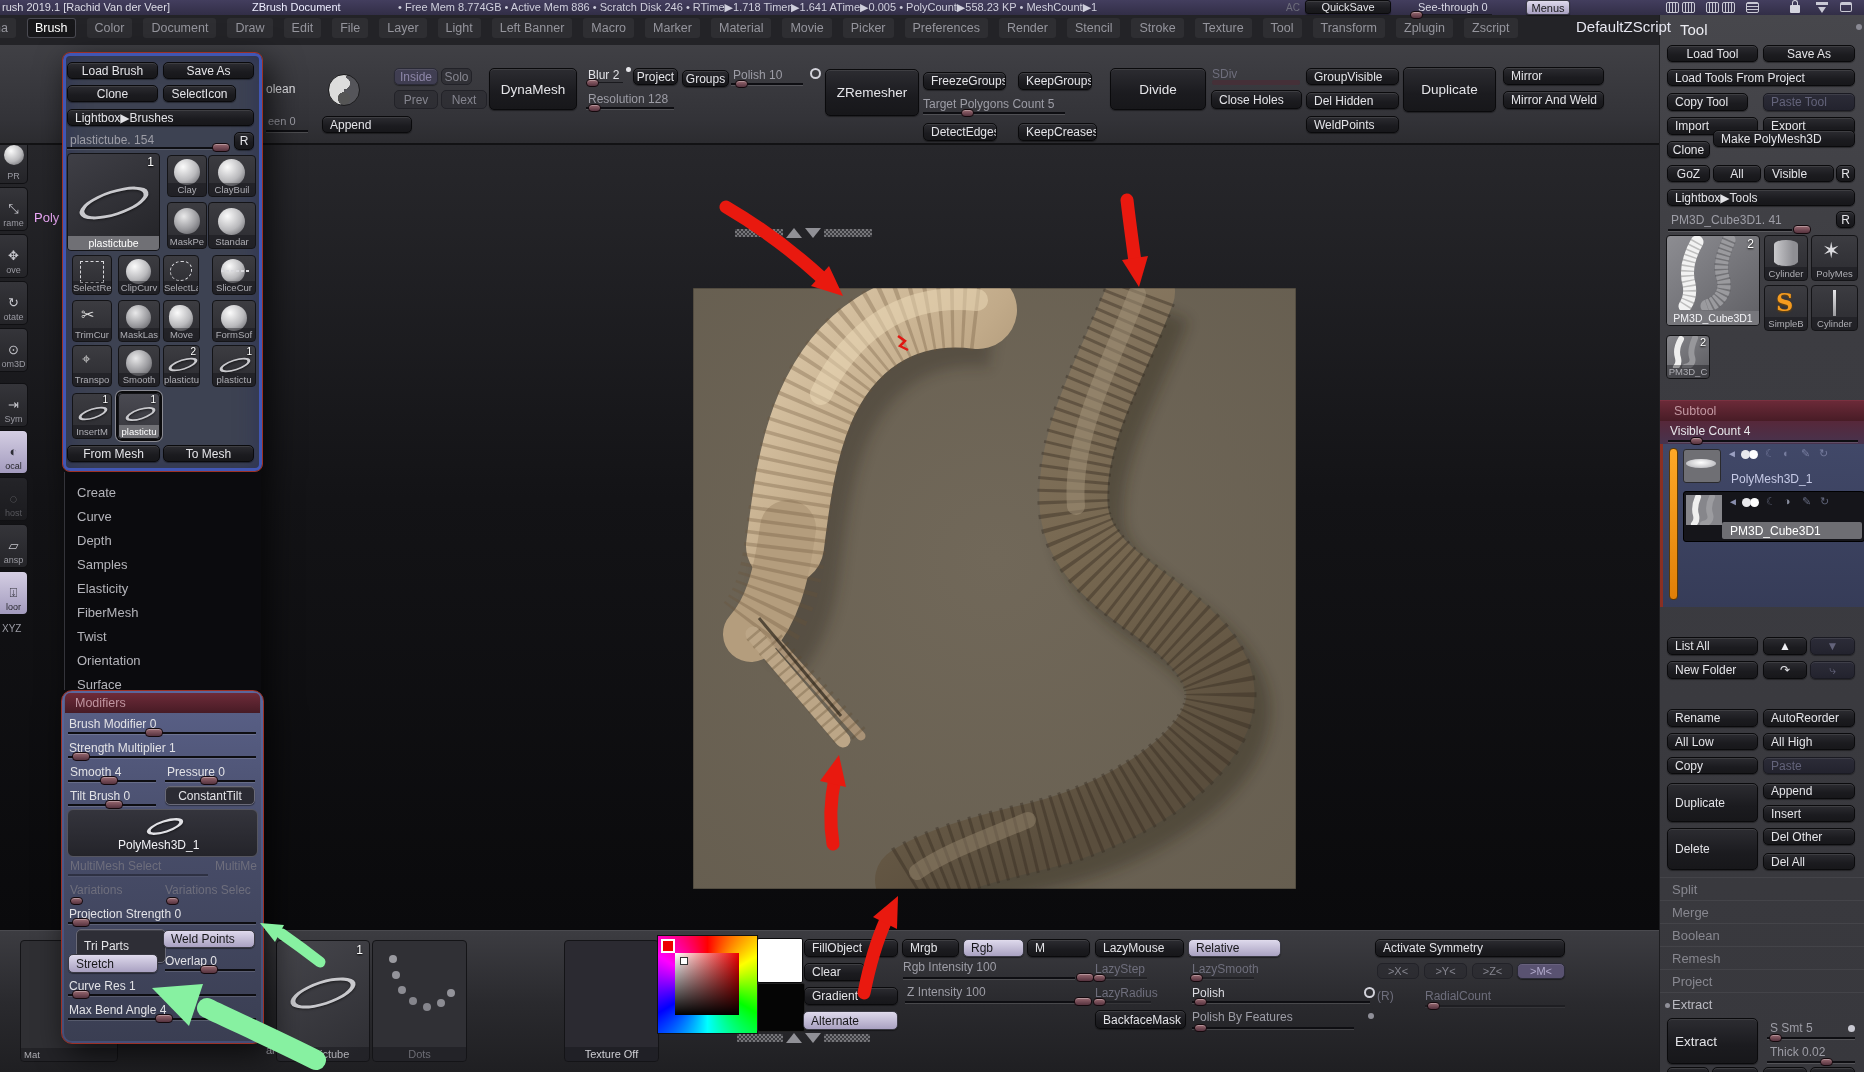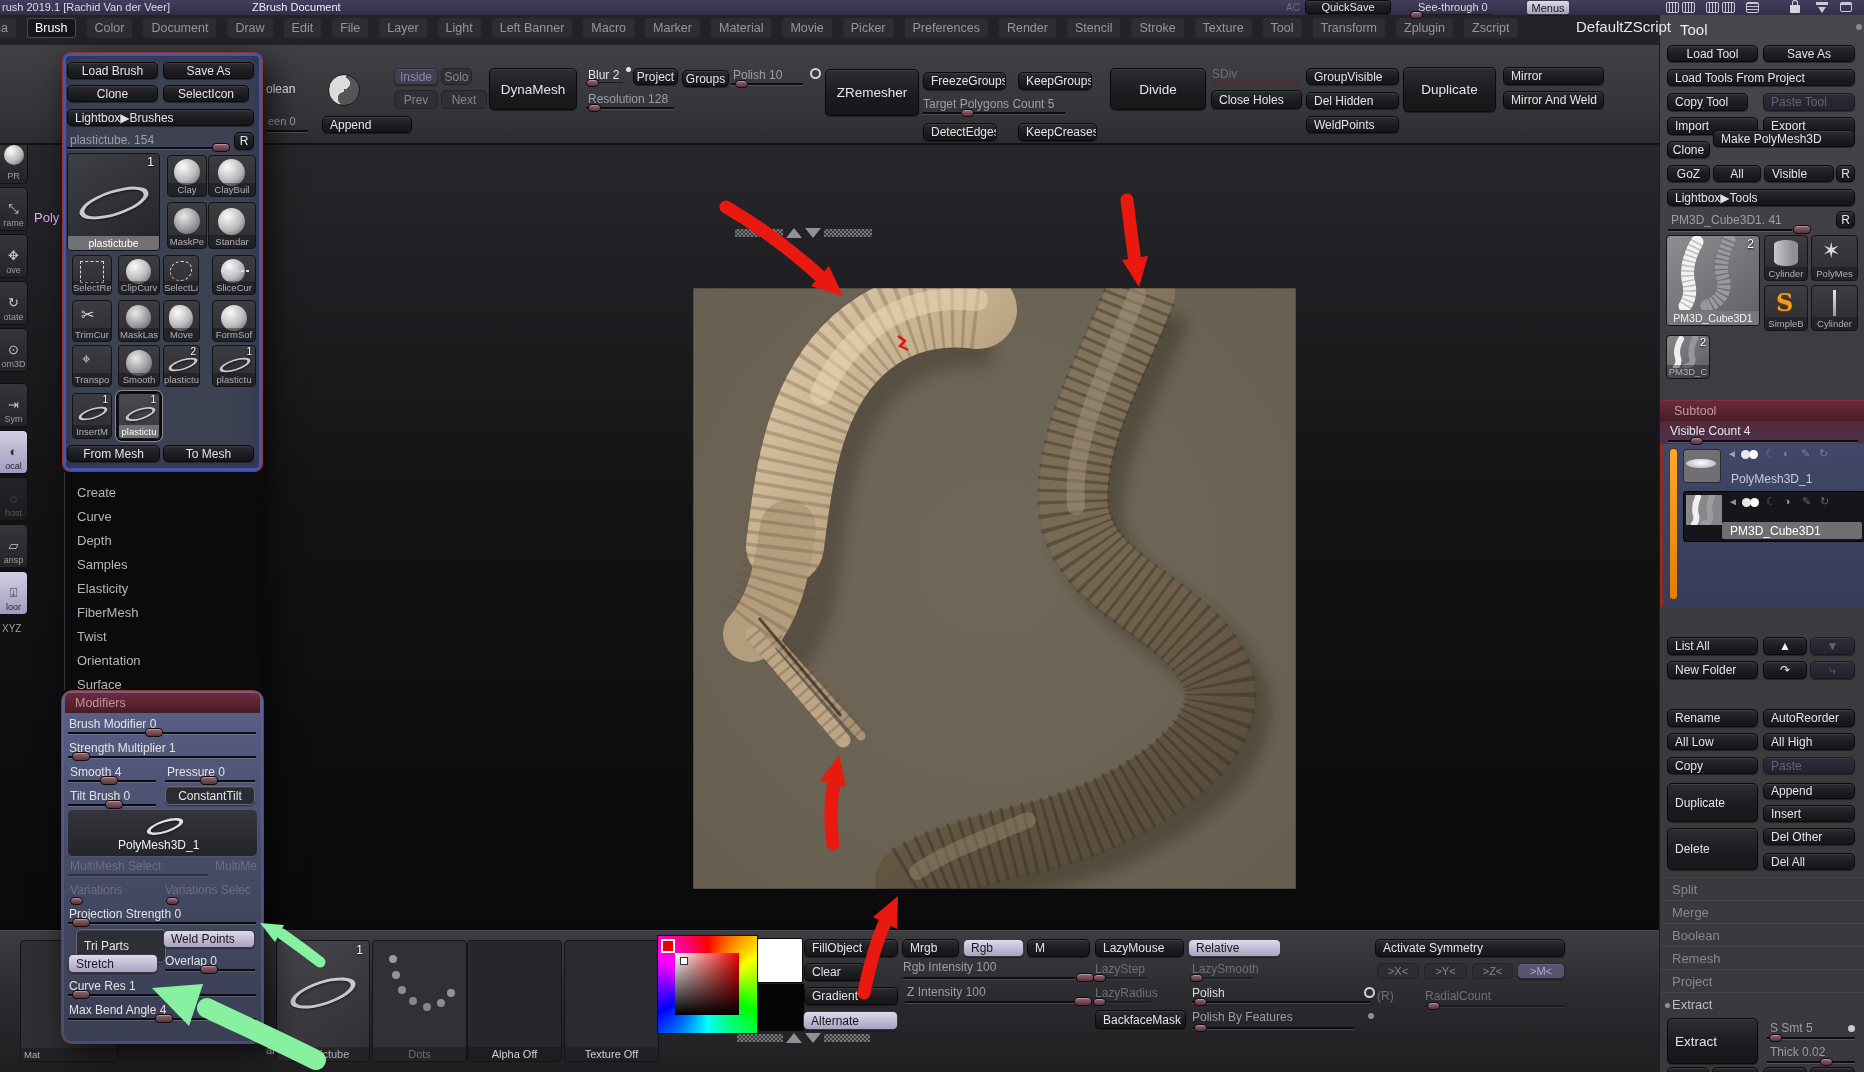--- a/index.html
+++ b/index.html
@@ -57,20 +57,21 @@
   .modhead{position:absolute;left:3px;top:2px;right:3px;height:20px;background:linear-gradient(#6e2b39,#471b25);border-radius:5px 5px 0 0;color:#bf95a0;font-size:12.5px;display:flex;align-items:center;padding-left:10px}
   .listitem{position:absolute;left:12px;font-size:13px;color:#b4b4ba;white-space:nowrap}
   svg{display:block}
 </style>
 </head>
 <body>
 
 <div class="abs" style="left:0;top:0;width:1864px;height:15px;background:linear-gradient(#433e5e,#322e47);z-index:30">
   <span class="lbl" style="left:2px;top:1px;font-size:11px;color:#dcdce6">rush 2019.1 [Rachid Van der Veer]</span>
   <span class="lbl" style="left:252px;top:1px;font-size:11px;color:#eef">ZBrush Document</span>
+  <span class="lbl" style="left:398px;top:1px;font-size:11px;color:#cfcfdc">• Free Mem 8.774GB • Active Mem 886 • Scratch Disk 246 • RTime▶1.718 Timer▶1.641 ATime▶0.005 • PolyCount▶558.23 KP • MeshCount▶1</span>
   <span class="lbl dim" style="left:1286px;top:2px;font-size:10px">AC</span>
   <div class="btn c" style="left:1305px;top:0;width:86px;height:14px;font-size:11px;border-radius:3px">
       <span>QuickSave</span>
     </div>
   <span class="lbl" style="left:1418px;top:1px;font-size:11px;color:#d8d8e4;border-bottom:1px solid #1a1a22;padding:0 4px 1px 0">See-through 0</span>
   <span class="pill small" style="left:1410px;top:11px"></span>
   <div class="btn c active" style="left:1526px;top:0;width:44px;height:15px;font-size:11px;border-radius:3px">
       <span>Menus</span>
     </div>
   <span class="lbl" style="left:1576px;top:18px;font-size:15px;color:#e6e6f0">DefaultZScript</span>
@@ -317,23 +318,20 @@
   <span class="lbl grey" style="left:266px;top:113px;font-size:11px">ar</span>
   <div class="thumb" style="left:276px;top:9px;width:92px;height:120px;background:linear-gradient(145deg,#46464c,#2e2e33)">
     <span class="ringicon" style="left:12px;top:30px;width:58px;height:34px"></span>
     <span class="badge" style="right:6px;top:2px">1</span>
     <span class="cap" style="font-size:11px">plastictube</span>
   </div>
   <div class="thumb" style="left:372px;top:9px;width:93px;height:120px;background:#303035">
     <span class="abs" style="left:16px;top:14px;width:8px;height:8px;border-radius:50%;background:#9a9aa0;box-shadow:3px 16px 0 #93939a,9px 31px 0 #8c8c93,20px 42px 0 #85858c,34px 48px 0 #85858c,48px 44px 0 #8c8c93,58px 34px 0 #93939a"></span>
     <span class="cap dim" style="font-size:11px">Dots</span>
   </div>
-  <div class="thumb" style="left:467px;top:9px;width:93px;height:120px;background:#26262b">
-    <span class="cap" style="font-size:11px;color:#cfcfd4">Alpha Off</span>
-  </div>
   <div class="thumb" style="left:564px;top:9px;width:93px;height:120px;background:#2b2a31">
     <span class="cap" style="font-size:11px;color:#cfcfd4">Texture Off</span>
   </div>
 
   <div class="abs" style="left:657px;top:4px;width:99px;height:97px;background:conic-gradient(#f00,#ff0,#0f0,#0ff,#00f,#f0f,#f00);border:1px solid #111">
     <span class="abs" style="left:17px;top:17px;width:64px;height:62px;background:linear-gradient(to top,#000,rgba(0,0,0,0)),linear-gradient(to right,#fff,#e00)"></span>
     <span class="abs" style="left:22px;top:21px;width:6px;height:6px;background:#fff;border:1px solid #333"></span>
     <span class="abs" style="left:3px;top:3px;width:10px;height:10px;background:#e00;border:2px solid #fff"></span>
   </div>
   <div class="abs" style="left:757px;top:7px;width:44px;height:43px;background:#fff;border:1px solid #0a0a0c;border-radius:2px"></div>
@@ -420,21 +418,21 @@
   <div class="abs" style="left:2px;top:4px;width:199px;height:418px;z-index:2">
     <div class="btn c" style="left:5px;top:10px;width:91px;height:17px">
         <span>Load Brush</span>
       </div>
     <div class="btn c" style="left:101px;top:10px;width:91px;height:17px">
         <span>Save As</span>
       </div>
     <div class="btn c" style="left:5px;top:33px;width:91px;height:17px">
         <span>Clone</span>
       </div>
-    <div class="btn c" style="left:101px;top:33px;width:86px;height:17px">
+    <div class="btn c" style="left:101px;top:33px;width:73px;height:17px">
         <span>SelectIcon</span>
       </div>
     <div class="btn" style="left:5px;top:57px;width:187px;height:17px">
         <span>Lightbox▶Brushes</span>
       </div>
     <span class="lbl grey" style="left:8px;top:81px">plastictube. 154</span>
     <i class="track" style="left:5px;top:95px;width:152px"></i>
     <span class="pill" style="left:150px;top:91px"></span>
     <div class="btn c" style="left:172px;top:80px;width:20px;height:18px">
         <span>R</span>

